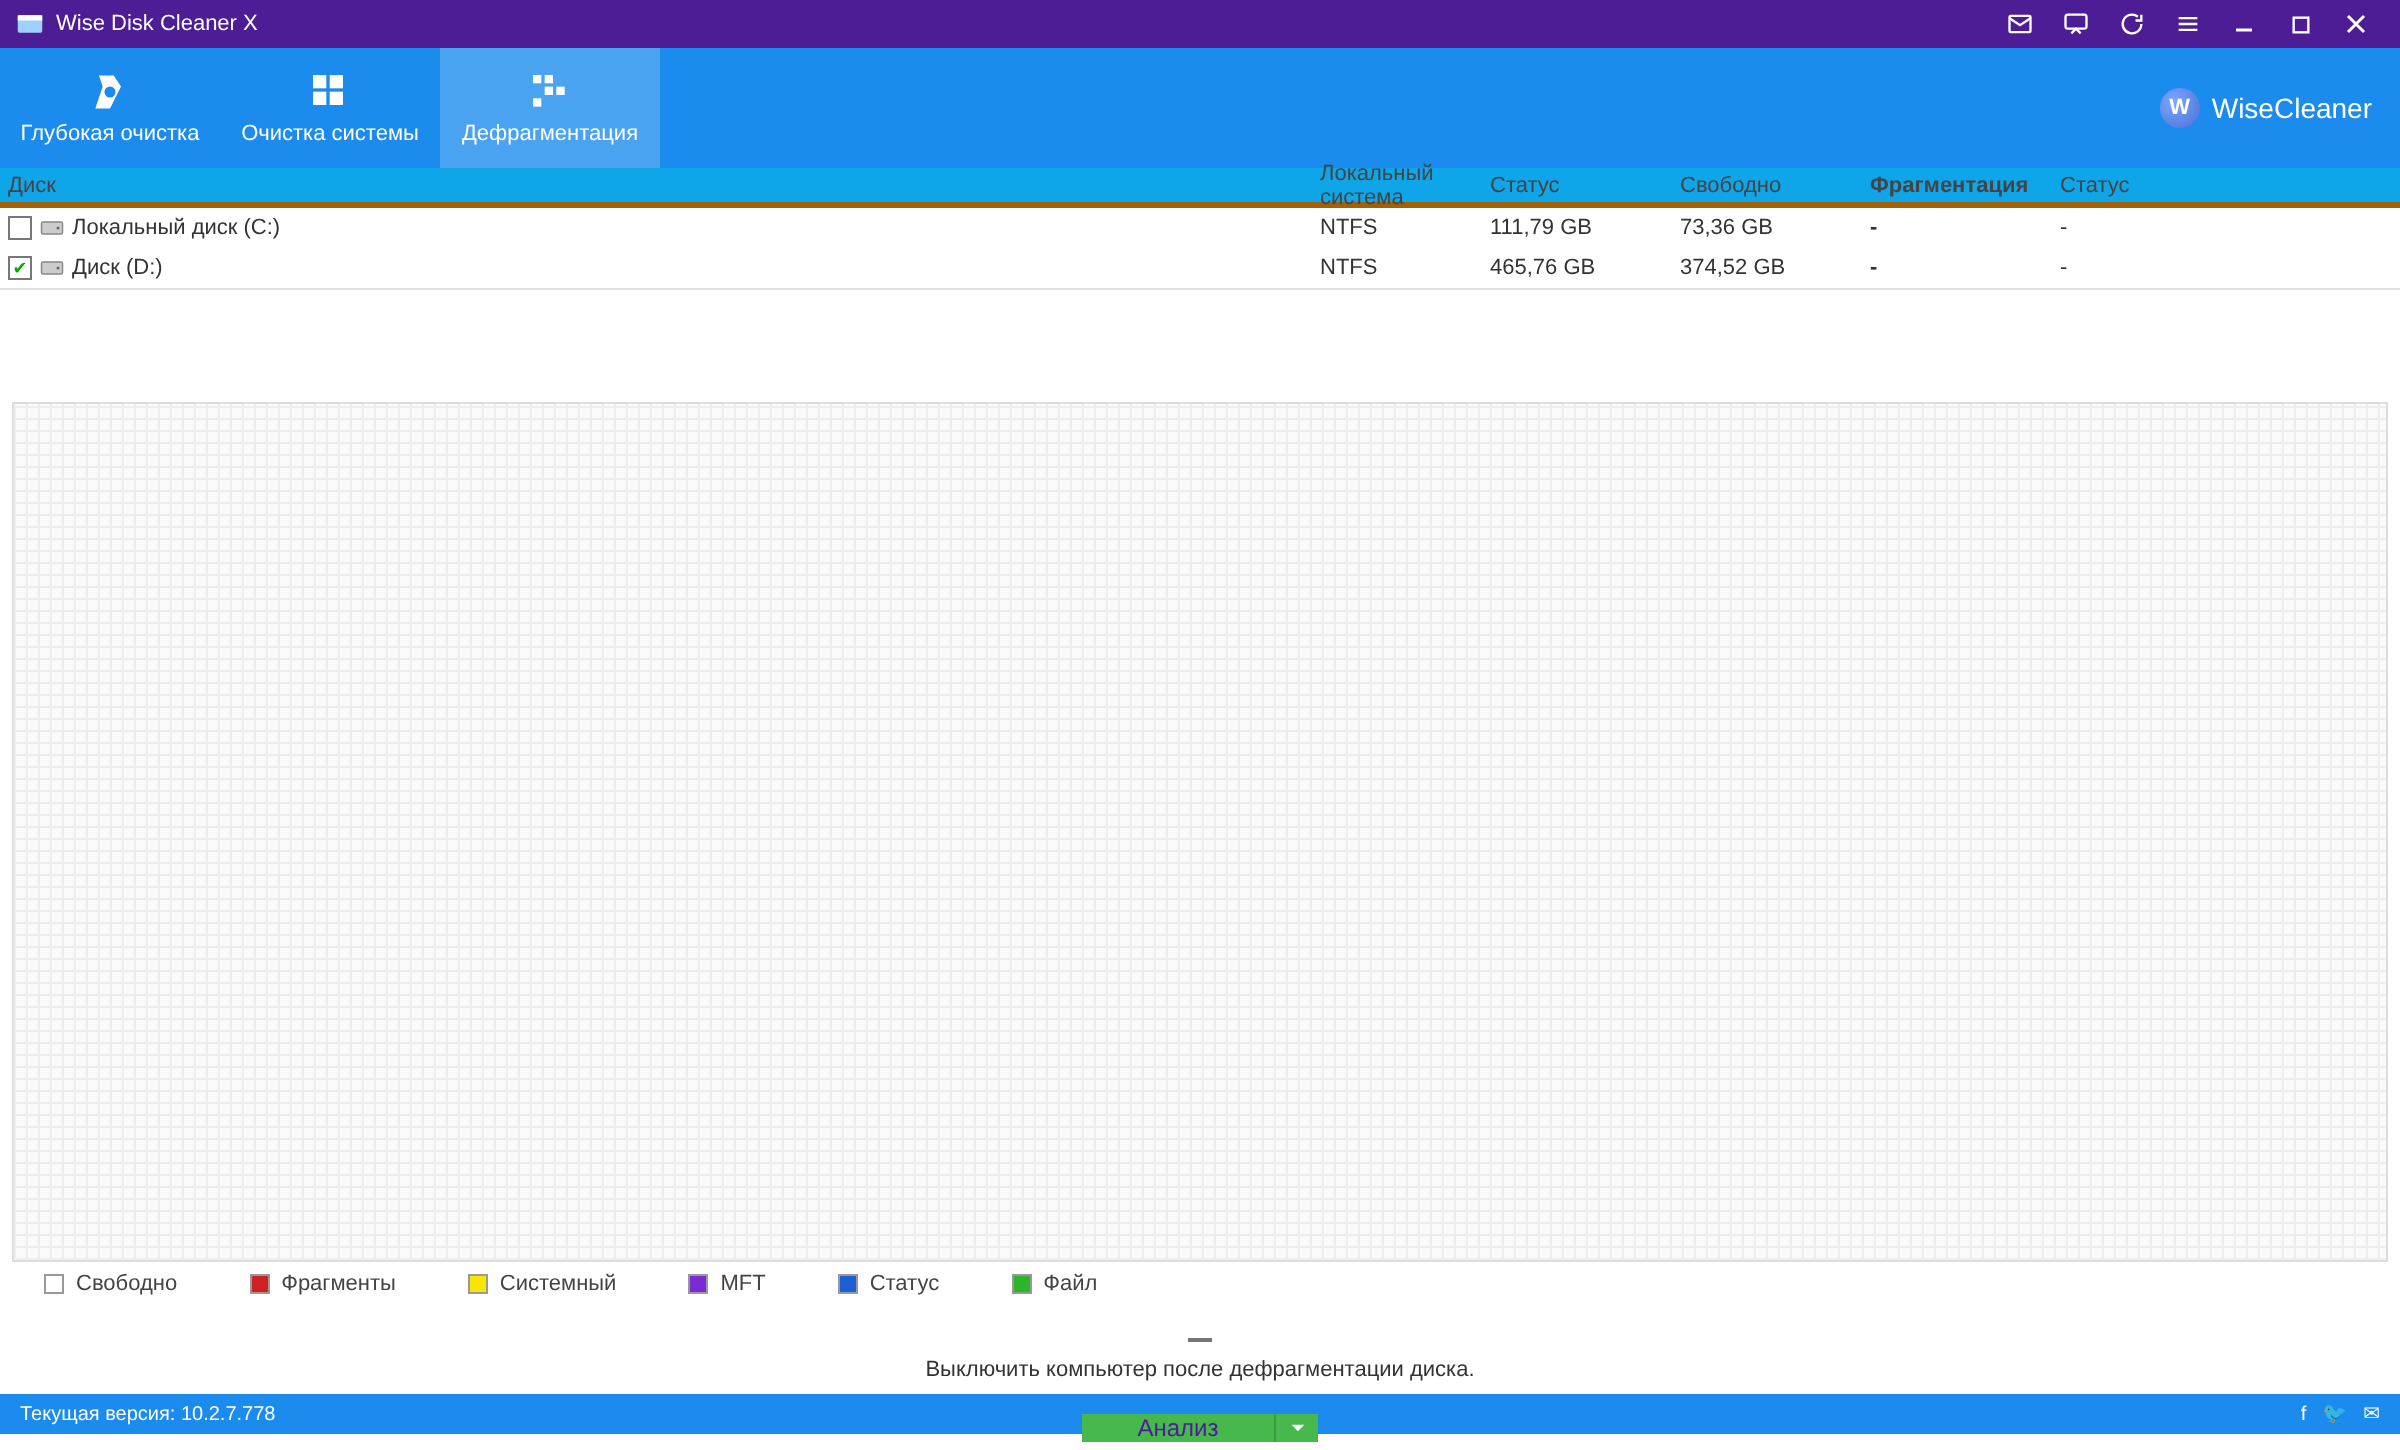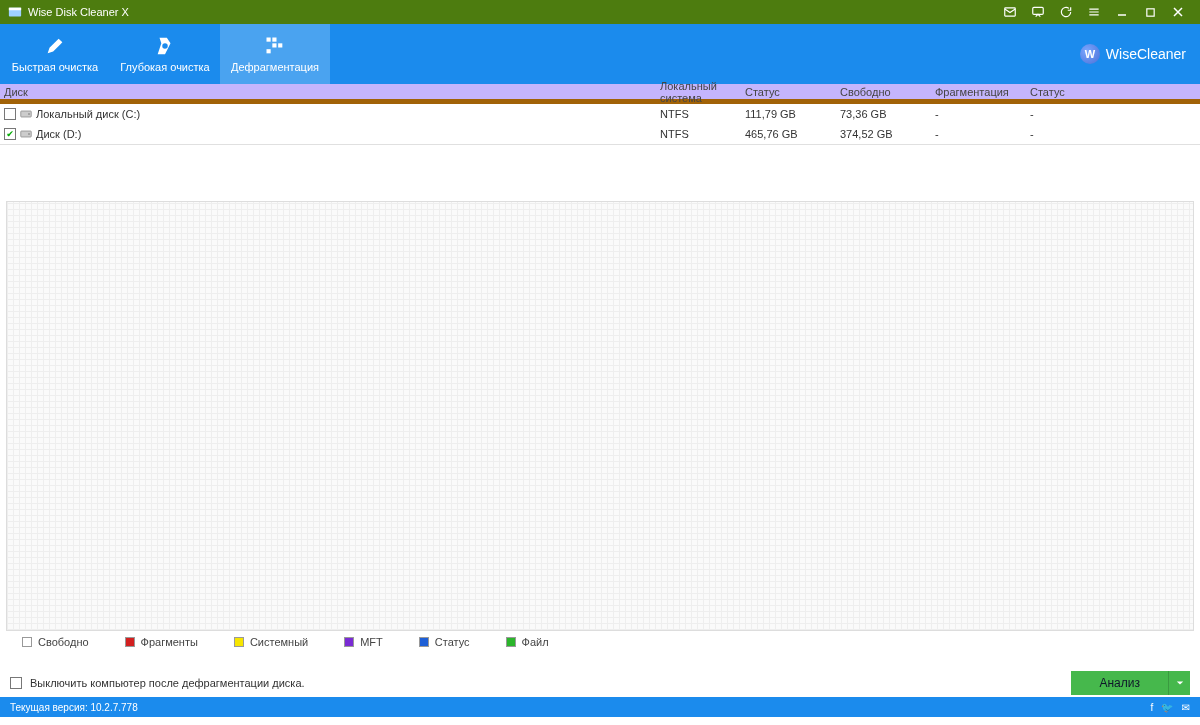--- a/index.html
+++ b/index.html
@@ -1,63 +1,63 @@
 <!DOCTYPE html>
 <html><head>
 <meta charset="utf-8">
 <style>
 * { margin: 0; padding: 0; box-sizing: border-box; font-family: "Segoe UI", Tahoma, Arial, sans-serif; }
 body { width: 1200px; height: 725px; overflow: hidden; background: #fff; font-size: 11px; color: #333; }
 
-.titlebar { height: 24px; background: #4d7c0f; display: flex; align-items: center; padding: 0 8px; color: #fff; }
+.titlebar { height: 24px; background: #4c1d95; display: flex; align-items: center; padding: 0 8px; color: #fff; }
 .titlebar .app-icon { width: 14px; height: 14px; margin-right: 6px; display:inline-block; }
 .titlebar .title { font-size: 11px; flex: 0 0 auto; }
 .titlebar .spacer { flex: 1; }
 .titlebar .win-btn { width: 28px; height: 24px; display: flex; align-items: center; justify-content: center; cursor: pointer; }
 .titlebar .win-btn svg { stroke: #fff; }
 
 .toolbar { height: 60px; background: #1b8bed; display: flex; align-items: stretch; color: #fff; }
 .toolbar .tab { width: 110px; display: flex; flex-direction: column; align-items: center; justify-content: center; cursor: pointer; font-size: 11px; gap: 4px; }
 .toolbar .tab.active { background: #4aa3f0; }
 .toolbar .tab-icon { width: 22px; height: 22px; }
 .toolbar .spacer { flex: 1; }
 .toolbar .brand { display: flex; align-items: center; padding-right: 14px; gap: 6px; font-size: 14px; }
 .brand-icon { width: 20px; height: 20px; border-radius: 50%; background: radial-gradient(circle at 35% 35%, #7aa7ff, #4a6fd6); display:flex; align-items:center; justify-content:center; font-weight:bold; font-size:11px; color:#fff;}
 
 .table-wrap { border-bottom: 1px solid #e0e0e0; }
 .disk-header, .disk-row { display: flex; align-items: center; height: 20px; font-size: 11px; }
-.disk-header { background: #c4b5fd; border-bottom: 5px solid #a16207; color:#444;justify-content:center;}
+.disk-header { background: #0ea5e9; border-bottom: 3px solid #a16207; color:#444;justify-content:center;}
 .col-disk { width: 660px; padding-left: 4px; display: flex; align-items: center; gap: 4px; }
 .col-fs { width: 85px; }
 .col-total { width: 95px; }
 .col-free { width: 95px; }
-.col-frag { width: 95px; }
+.col-frag { width: 95px; font-weight: bold; }
 .col-status { flex: 1; }
 .chk { width: 12px; height: 12px; border: 1px solid #777; background:#fff; display:inline-flex; align-items:center; justify-content:center; font-size:9px; color:#0a0; cursor:pointer;}
 .drive-icon { width:12px; height:12px; display:inline-block; }
 
 .spacer-block { height: 56px; }
 
 .grid-area { margin: 0 6px; height: 430px; background:
   repeating-linear-gradient(0deg, #eee 0 1px, transparent 1px 6px),
   repeating-linear-gradient(90deg, #eee 0 1px, transparent 1px 6px),
   #fafafa;
   border: 1px solid #ddd;
 }
 
 .legend { height: 22px; display: flex; align-items: center; gap: 36px; padding-left: 22px; font-size: 11px; color:#444;}
 .legend .item { display: flex; align-items: center; gap: 6px; }
 .swatch { width: 10px; height: 10px; border: 1px solid #999; }
 
 .bottom-gap { height: 16px; }
 
-.action-bar { height: 28px; display: flex; align-items: center; padding: 0 10px; gap: 8px; }
+.action-bar { height: 28px; display: flex; align-items: center; padding: 0 10px; gap: 8px; flex-direction: column; }
 .action-bar .spacer { flex:1; }
 .btn-analyze { display:flex; height:24px; }
-.btn-analyze .main { background:#46b84c; color:#0f172a; padding: 0 28px; display:flex; align-items:center; font-size:12px; cursor:pointer; }
+.btn-analyze .main { background:#46b84c; color:#4c1d95; padding: 0 28px; display:flex; align-items:center; font-size:12px; cursor:pointer; }
 .btn-analyze .drop { background:#46b84c; width:22px; display:flex; align-items:center; justify-content:center; border-left:1px solid #3a9a40; cursor:pointer;}
 .btn-analyze .drop svg { fill:#fff; }
 
 .statusbar { height: 20px; background:#1b8bed; color:#fff; display:flex; align-items:center; padding: 0 10px; font-size:10px;justify-content:flex-end; }
 .statusbar .spacer { flex:1; }
 .statusbar .social { display:flex; gap:8px; align-items:center; }
 .statusbar .social span { cursor:pointer; font-size:10px; }
 </style>
 </head>
 <body>
@@ -107,29 +107,32 @@
   <span class="win-btn">
       <svg width="12" height="12" viewBox="0 0 12 12" fill="none" stroke-width="1.5">
         <path d="M2 2l8 8M10 2l-8 8"></path>
       </svg>
     </span>
 </div>
 
 <div class="toolbar">
   <div class="tab">
     <span class="tab-icon"><svg viewBox="0 0 24 24" width="22" height="22" fill="#fff">
-          <path d="M4 20l6-2 8-8-4-4-8 8-2 6zm10-14l4 4 2-2-4-4-2 2z"></path>
-        </svg></span>
-    <span>Быстрая очистка</span>
-  </div>
-  <div class="tab">
-    <span class="tab-icon"><svg viewBox="0 0 24 24" width="22" height="22" fill="#fff">
           <path d="M6 3h8l4 6-6 12H4l4-12-2-6zm6 6a3 3 0 1 0 0 6 3 3 0 0 0 0-6z"></path>
         </svg></span>
     <span>Глубокая очистка</span>
+  </div>
+  <div class="tab">
+    <span class="tab-icon"><svg viewBox="0 0 24 24" width="20" height="20" fill="#fff">
+          <rect x="3" y="3" width="8" height="8"></rect>
+          <rect x="13" y="3" width="8" height="8"></rect>
+          <rect x="3" y="13" width="8" height="8"></rect>
+          <rect x="13" y="13" width="8" height="8"></rect>
+        </svg></span>
+    <span>Очистка системы</span>
   </div>
   <div class="tab active">
     <span class="tab-icon"><svg viewBox="0 0 24 24" width="20" height="20" fill="#fff">
           <rect x="3" y="3" width="5" height="5"></rect>
           <rect x="10" y="3" width="5" height="5"></rect>
           <rect x="17" y="10" width="5" height="5"></rect>
           <rect x="3" y="17" width="5" height="5"></rect>
           <rect x="10" y="10" width="5" height="5"></rect>
         </svg></span>
     <span>Дефрагментация</span>

